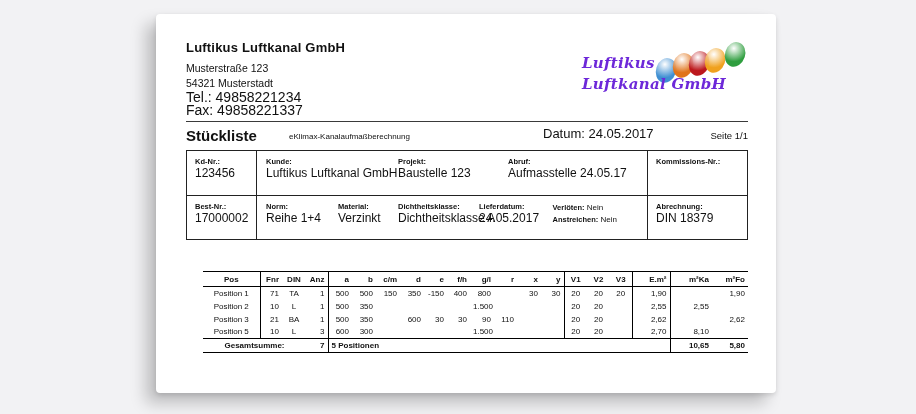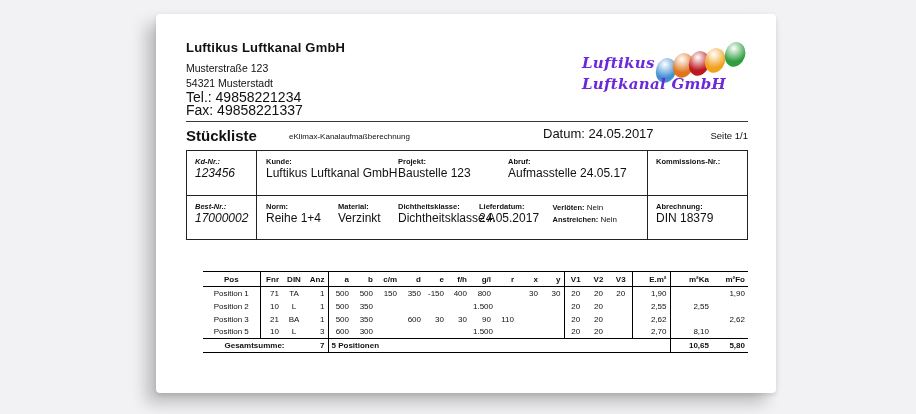--- a/index.html
+++ b/index.html
@@ -40,21 +40,21 @@
   .tb-title { position:absolute; left:0; bottom:0; font-size:15px; font-weight:bold; }
   .tb-sub   { position:absolute; left:103px; bottom:3px; font-size:8px; }
   .tb-date  { position:absolute; left:357px; bottom:3px; font-size:13px; }
   .tb-page  { position:absolute; right:0; bottom:3px; font-size:9.5px;margin-top:16px; }
 
   
   .infobox { position:absolute; left:30px; top:136px; width:562px; border:1px solid #222; }
   .irow { display:flex; height:44px; }
   .irow + .irow { border-top:1px solid #222; }
   .icell { position:relative; }
-  .c-left { width:70px;  border-right:1px solid #222;font-style:italic; }
+  .c-left { width:70px;  border-right:1px solid #222; }
   .c-mid  { flex:1; }
   .c-right{ width:100px; border-left:1px solid #222; }
   .stack  { position:absolute; top:6px; }
   .lbl { font-size:7.5px; font-weight:bold; white-space:nowrap; }
   .val { font-size:12px; white-space:nowrap; }
   .c-left .stack, .c-right .stack { left:8px; }
   .flagblock { position:absolute; top:6px; right:30px; text-align:left; }
   .flagline { font-size:8px; line-height:12px; white-space:nowrap; }
   .flagline b { font-size:7.5px; }
 

